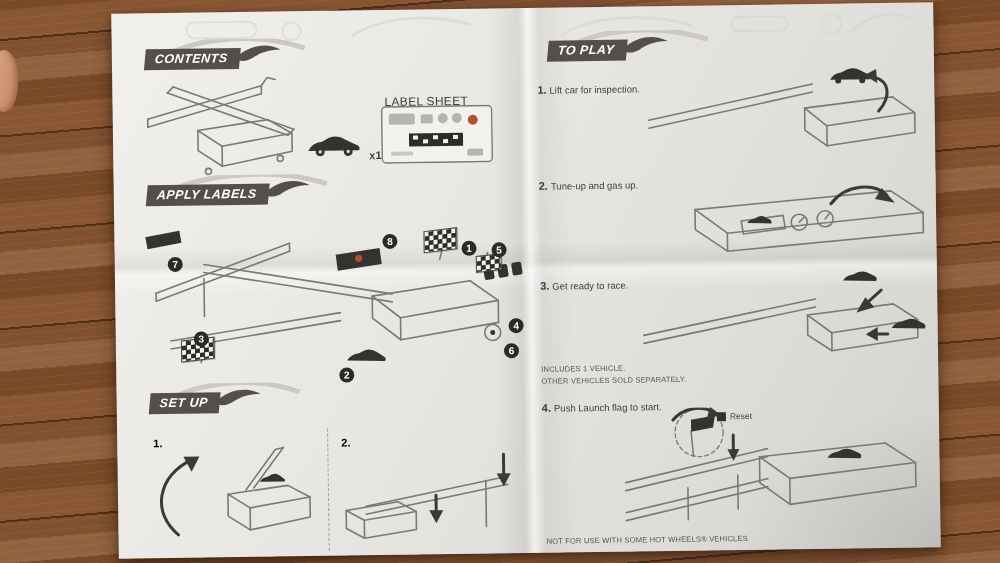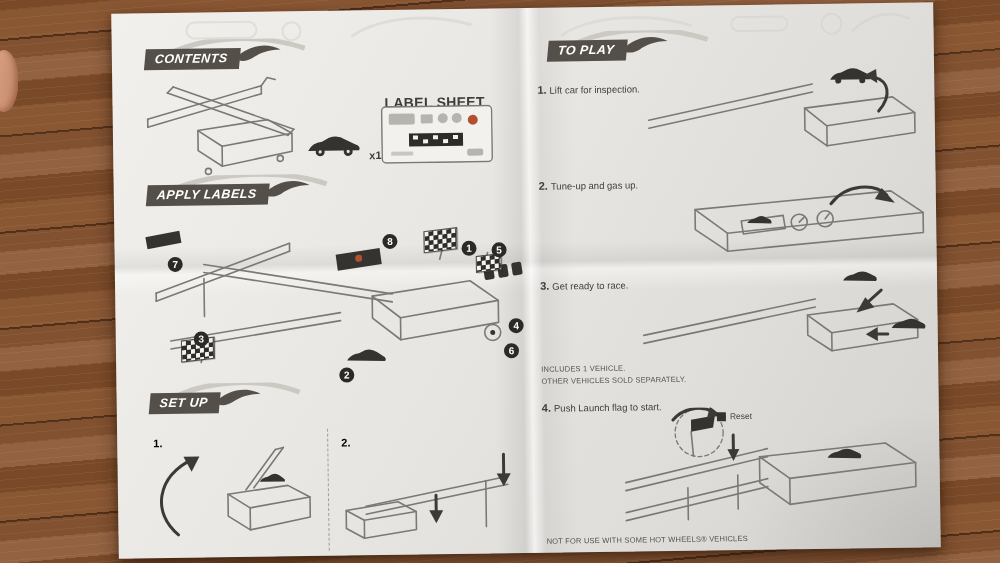--- a/index.html
+++ b/index.html
@@ -51,21 +51,21 @@
     background: #2c2a27; color: #fff; font-size: 10px; font-weight: bold;
     line-height: 15px; text-align: center; z-index: 4; }
   .flag { position: absolute; width: 34px; height: 22px; border: 1px solid #4a4845;
     background: repeating-conic-gradient(#2f2d2a 0 25%, #f3f2ee 0 50%);
     background-size: 9px 9px; transform: rotate(-6deg) skewX(-6deg);
     box-shadow: 1px 1px 0 rgba(0,0,0,.15); z-index: 3; }
 
   .stepline { position: absolute; color: #3f3d39; white-space: nowrap; }
   .snum { font-weight: bold; font-size: 11px; margin-right: 3px; }
   .stext { font-size: 9.5px; }
-  .caption { position: absolute; font-weight: bold; font-size: 14px; color: #3f3d39; letter-spacing: .3px; }
+  .caption { position: absolute; font-weight: normal; font-size: 12px; color: #3f3d39; letter-spacing: .3px; }
   .qty { position: absolute; font-weight: bold; font-size: 11px; color: #3f3d39; margin-top: 8px; }
   .note { position: absolute; font-size: 7.5px; color: #55534e; line-height: 1.55; letter-spacing: .2px; }
   .vdash { position: absolute; width: 0; border-left: 1.5px dashed #a09e95; }
 
   .reset-tag { position: absolute; display: flex; align-items: center; gap: 4px;
     font-size: 8.5px; color: #3f3d39; z-index: 4; text-align: center; }
   .reset-chip { width: 9px; height: 9px; background: #35332f; display: inline-block; }
 
   .ghosts { position: absolute; left: 20px; top: 2px; opacity: .55; }
 </style>

